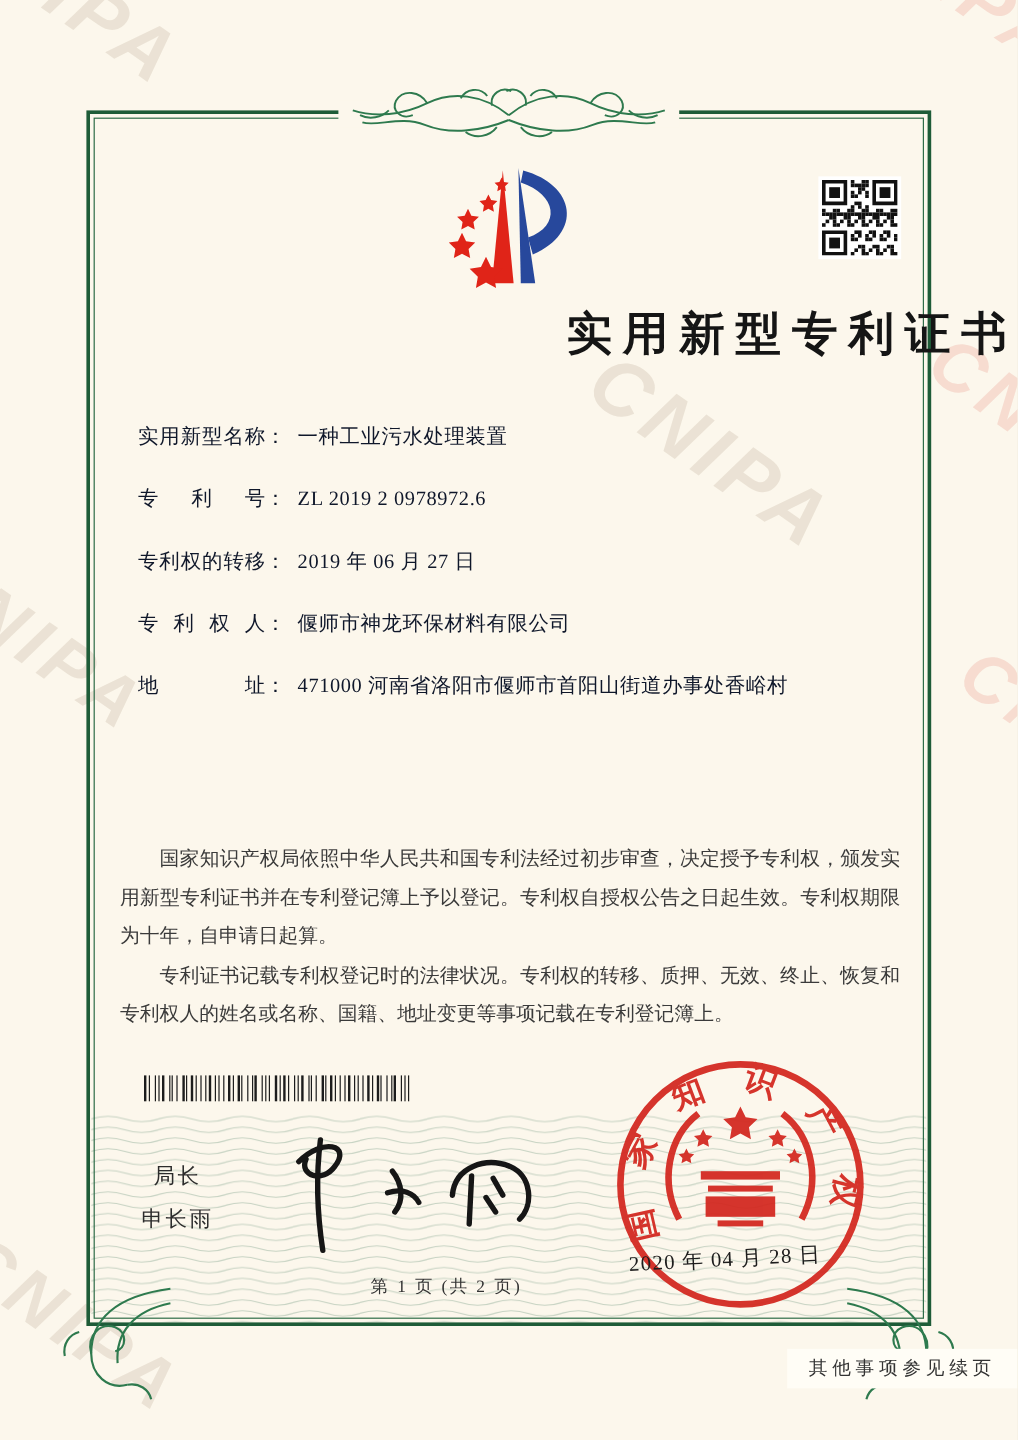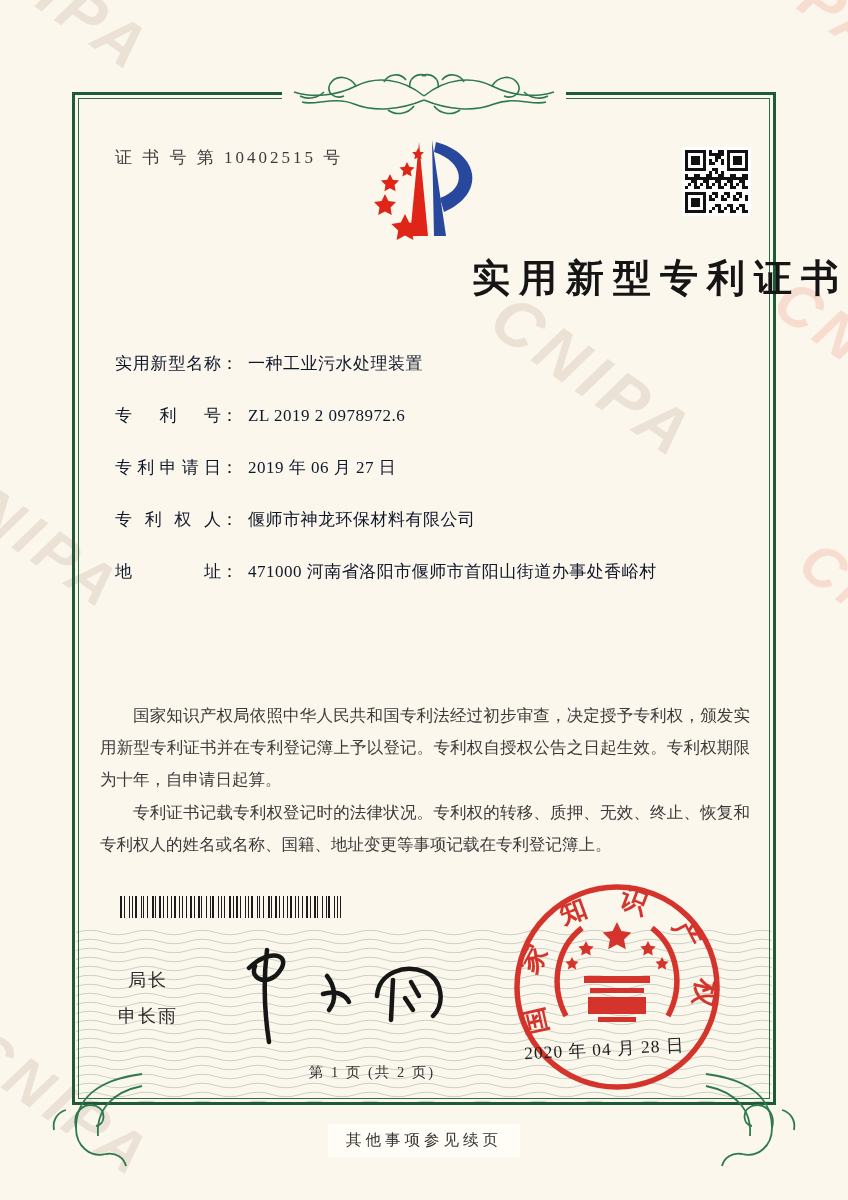--- a/index.html
+++ b/index.html
@@ -74,21 +74,21 @@
   .seal-date{
     position:absolute;left:524px;top:1036px;width:200px;
     font-size:17.5px;color:#1d1d1d;letter-spacing:1px;
     transform:rotate(-3deg);white-space:nowrap;
   }
   .page-note{
     position:absolute;left:0;top:1063px;width:744px;text-align:center;
     font-size:14.5px;color:#333;letter-spacing:2px;
   }
   .cont-note{
-    position:absolute;left:0;top:1124px;width:848px;text-align:center;
+    position:absolute;left:0;top:1124px;width:848px;text-align:right;
   }
   .cont-note span{
     display:inline-block;background:#fffdf6;padding:6px 18px;
     font-size:15.5px;color:#333;letter-spacing:4px;
   }
 </style>
 </head>
 <body>
 
 <div class="page">
@@ -142,21 +142,20 @@
   <svg class="ornament" style="left:696px;top:1066px;" width="110" height="104">
     <g stroke="#2e7a4e" fill="none" stroke-width="1.8" transform="translate(110,0) scale(-1,1)">
       <path d="M100 8 C54 14 34 34 34 62 C34 80 48 92 64 88"></path>
       <path d="M34 62 c-4 -16 8 -26 20 -22 c10 4 10 18 0 20"></path>
       <path d="M100 20 C70 26 54 44 56 70"></path>
       <path d="M24 44 c-8 2 -14 10 -12 20"></path>
       <path d="M64 88 c10 -2 18 4 20 12"></path>
     </g>
   </svg>
 
-  <div class="cert-no">证 书 号 第 10402515 号</div>
 
   <svg class="logo" width="140" height="116">
     <g fill="#e02418">
       <path d="M67 6 L76 100 L58 100 Z"></path>
       <path d="M53 78 l4.2 8.6 9.4 1.3 -6.8 6.7 1.6 9.4 -8.4 -4.5 -8.4 4.5 1.6 -9.4 -6.8 -6.7 9.4 -1.3 Z"></path>
       <path d="M33 58 l3.4 7 7.6 1.1 -5.5 5.4 1.3 7.6 -6.8 -3.6 -6.8 3.6 1.3 -7.6 -5.5 -5.4 7.6 -1.1 Z"></path>
       <path d="M38 38 l2.8 5.7 6.3 0.9 -4.6 4.4 1.1 6.3 -5.6 -3 -5.6 3 1.1 -6.3 -4.6 -4.4 6.3 -0.9 Z"></path>
       <path d="M55 26 l2.3 4.7 5.2 0.8 -3.8 3.7 0.9 5.2 -4.6 -2.4 -4.6 2.4 0.9 -5.2 -3.8 -3.7 5.2 -0.8 Z"></path>
       <path d="M66 12 l1.8 3.7 4.1 0.6 -3 2.9 0.7 4.1 -3.6 -1.9 -3.6 1.9 0.7 -4.1 -3 -2.9 4.1 -0.6 Z"></path>
     </g>
@@ -306,21 +305,21 @@
   <div class="title">实用新型专利证书</div>
 
   <div class="fields">
     <div class="frow">
       <span class="flabel">实用新型名称</span><span class="fcolon">：</span><span class="fvalue">一种工业污水处理装置</span>
     </div>
     <div class="frow">
       <span class="flabel">专利号</span><span class="fcolon">：</span><span class="fvalue">ZL 2019 2 0978972.6</span>
     </div>
     <div class="frow">
-      <span class="flabel">专利申请日</span><span class="fcolon">：</span><span class="fvalue">2019 年 06 月 27 日</span>
+      <span class="flabel">专利权的转移</span><span class="fcolon">：</span><span class="fvalue">2019 年 06 月 27 日</span>
     </div>
     <div class="frow">
       <span class="flabel">专利权人</span><span class="fcolon">：</span><span class="fvalue">偃师市神龙环保材料有限公司</span>
     </div>
     <div class="frow">
       <span class="flabel">地址</span><span class="fcolon">：</span><span class="fvalue">471000 河南省洛阳市偃师市首阳山街道办事处香峪村</span>
     </div>
   </div>
 
   <div class="body-text">

